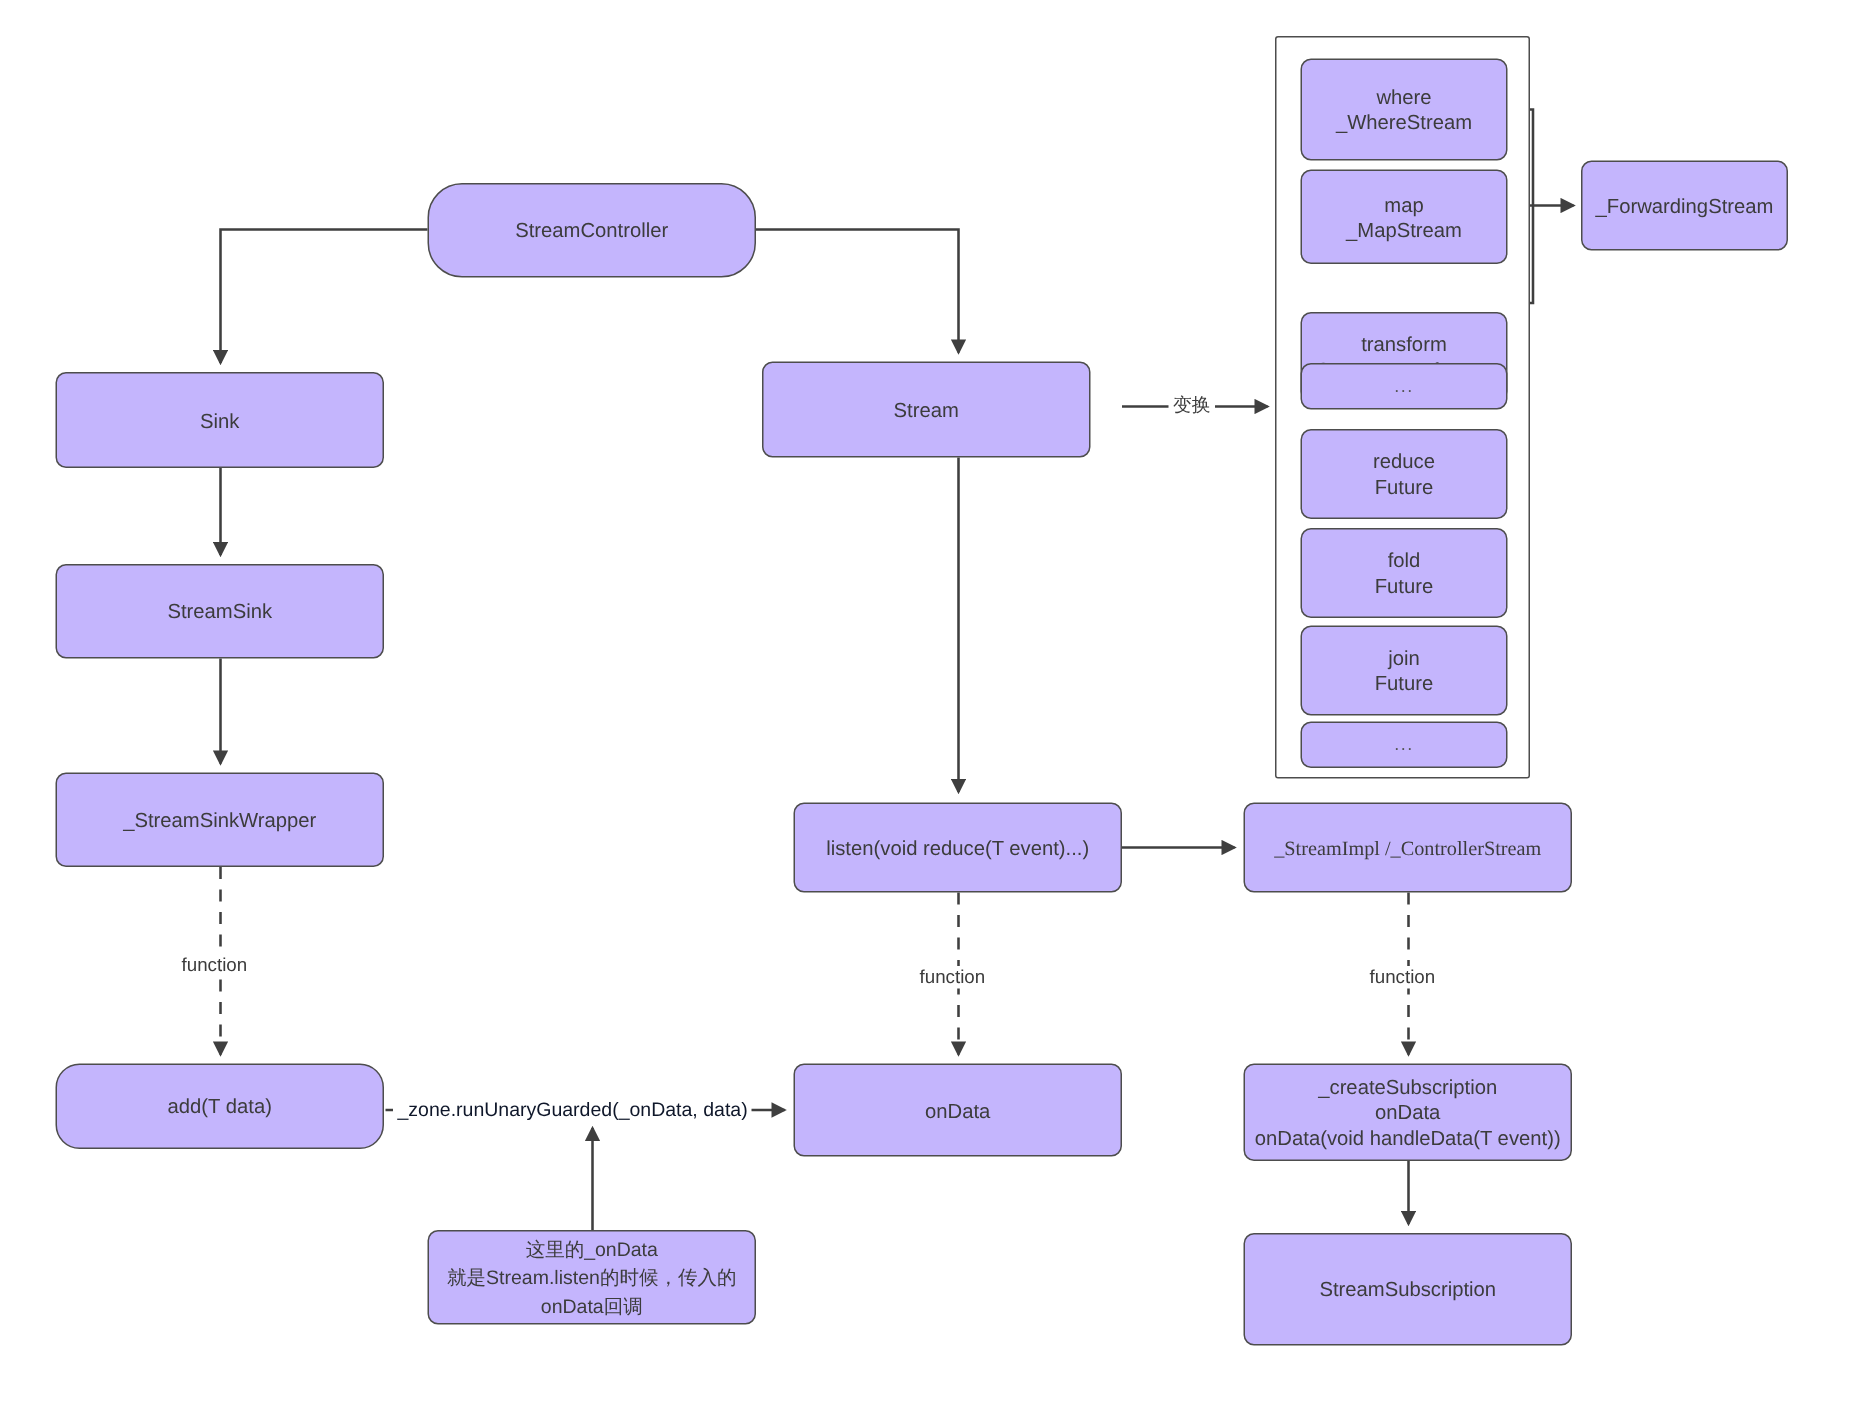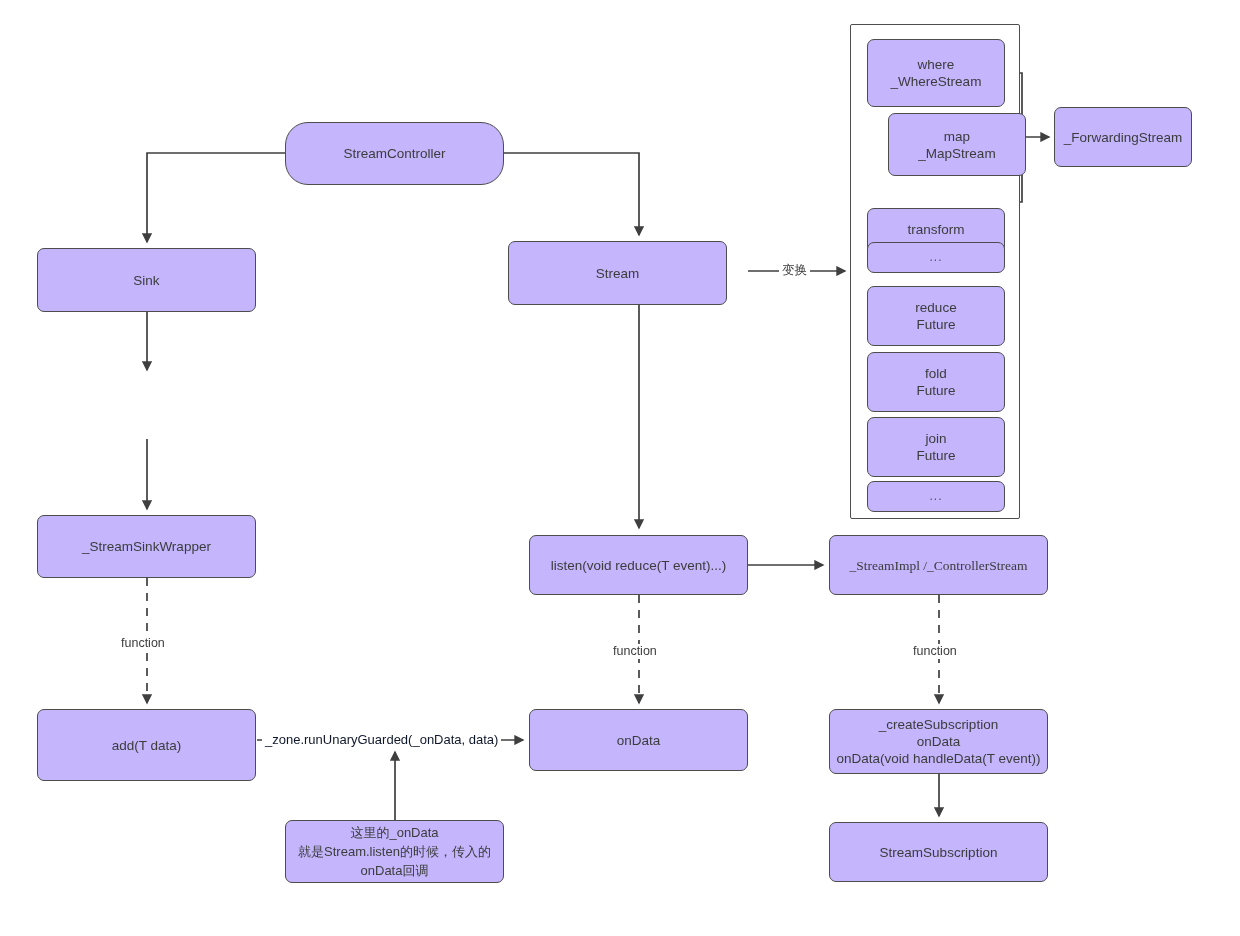--- a/index.html
+++ b/index.html
@@ -122,49 +122,50 @@
       <path d="M 1005 137 L 1049 137" marker-end="url(#arrow)"></path>
     </g>
   </svg>
 
   <div class="group-box" style="left:850px; top:24px; width:170px; height:495px;"></div>
 
   <div class="node" style="left:285px; top:122px; width:219px; height:63px;border-radius:23px;">StreamController</div>
 
   <div class="node" style="left:37px; top:248px; width:219px; height:64px;">Sink</div>
 
+  <div class="node" style="left:37px; top:376px; width:219px; height:63px;">StreamSink</div>
 
   <div class="node" style="left:37px; top:515px; width:219px; height:63px;">_StreamSinkWrapper</div>
 
-  <div class="node" style="left:37px; top:709px; width:219px; height:72px;">add(T data)</div>
+  <div class="node" style="left:37px; top:709px; width:219px; height:57px;border-radius:16px;">add(T data)</div>
 
   <div class="node" style="left:508px; top:241px; width:219px; height:64px;">Stream</div>
 
   <div class="node" style="left:529px; top:535px; width:219px; height:60px;">listen(void reduce(T event)...)</div>
 
   <div class="node" style="left:529px; top:709px; width:219px; height:62px;">onData</div>
 
   <div class="node note" style="left:285px; top:820px; width:219px; height:63px;">这里的_onData
 就是Stream.listen的时候，传入的
 onData回调</div>
 
   <div class="node" style="left:829px; top:535px; width:219px; height:60px;font-family:Liberation Serif, serif;">_StreamImpl /_ControllerStream</div>
 
   <div class="node" style="left:829px; top:709px; width:219px; height:65px;">_createSubscription
 onData
 onData(void handleData(T event))</div>
 
-  <div class="node" style="left:829px; top:822px; width:219px; height:60px;">StreamSubscription</div>
+  <div class="node" style="left:829px; top:822px; width:219px; height:75px;">StreamSubscription</div>
 
   <div class="node" style="left:1054px; top:107px; width:138px; height:60px;">_ForwardingStream</div>
 
   <div class="node" style="left:867px; top:39px; width:138px; height:68px;">where
 _WhereStream</div>
 
-  <div class="node" style="left:867px; top:113px; width:138px; height:63px;margin-left:21px;">map
+  <div class="node" style="left:867px; top:113px; width:138px; height:63px;">map
 _MapStream</div>
 
   <div class="node" style="left:867px; top:180px; width:138px; height:60px;margin-top:28px;">transform
 StreamTransformer</div>
 
   <div class="node dots" style="left:867px; top:242px; width:138px; height:31px;">...</div>
 
   <div class="node" style="left:867px; top:286px; width:138px; height:60px;">reduce
 Future</div>
 

